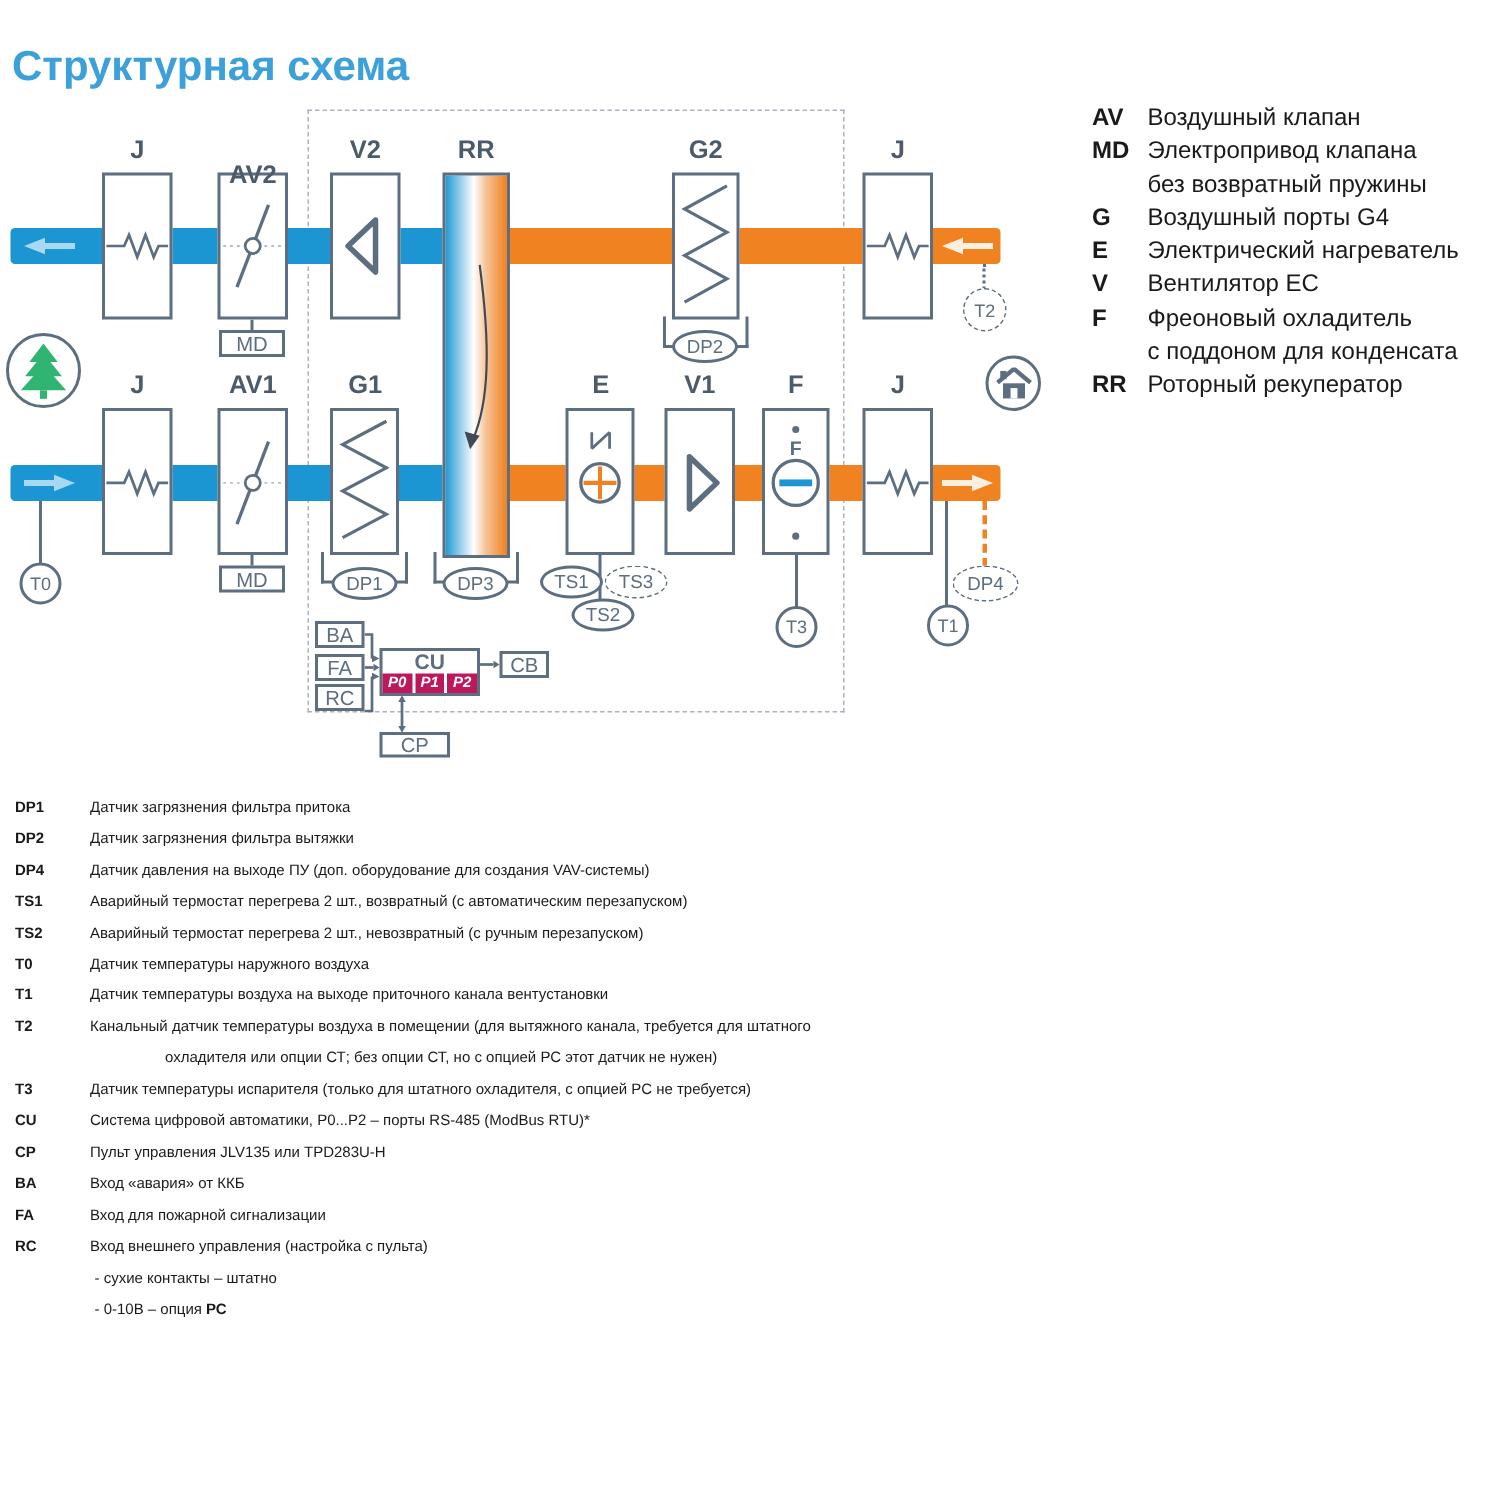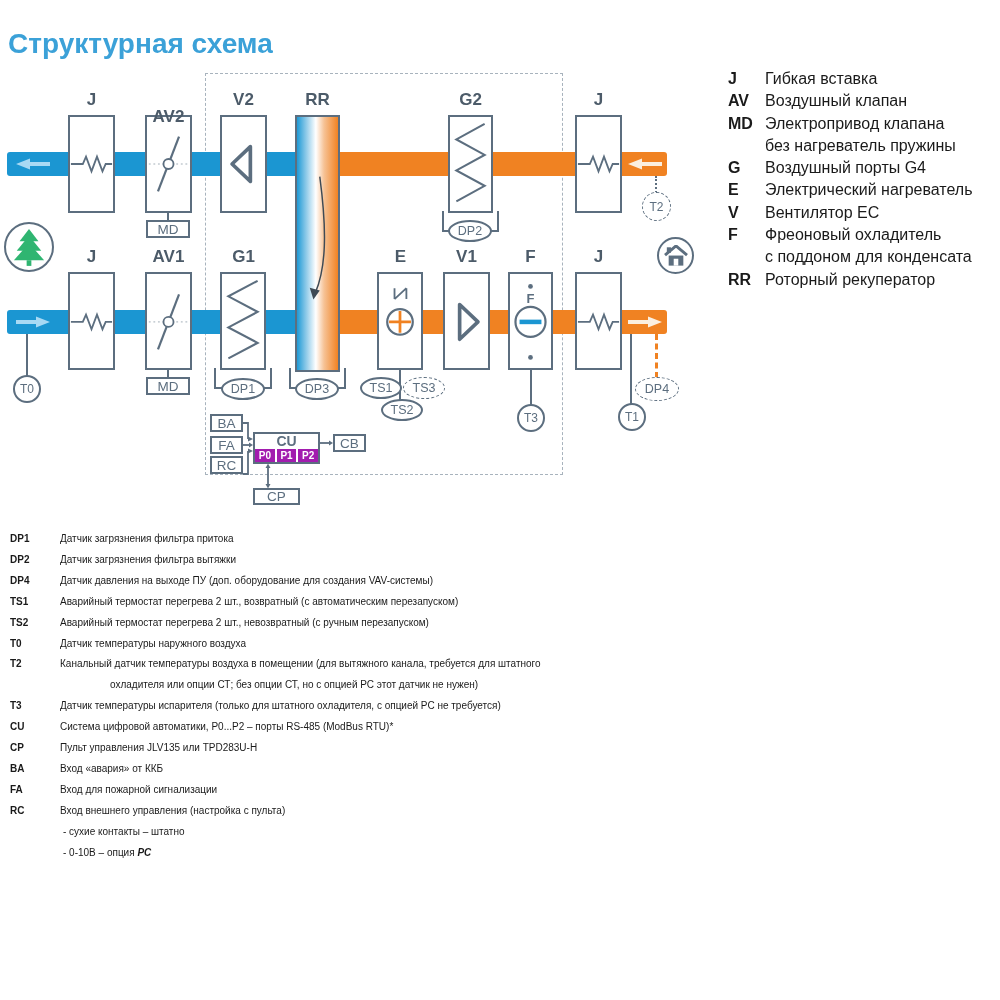--- a/index.html
+++ b/index.html
@@ -25,22 +25,22 @@
   .ell{position:absolute;background:#fff;border:2px solid #5C6E7F;border-radius:50%;
        display:flex;align-items:center;justify-content:center;font-size:12.5px;color:#5C6E7F;
        box-sizing:border-box;z-index:4;}
   .dashedb{border-style:dashed !important;border-width:1.6px !important;}
   .sbox{position:absolute;background:#fff;border:2px solid #5C6E7F;box-sizing:border-box;
         display:flex;align-items:center;justify-content:center;font-size:13.5px;color:#5C6E7F;z-index:4;}
   .cu-box{position:absolute;left:253px;top:432px;width:67px;height:32px;background:#fff;
           border:2px solid #5C6E7F;box-sizing:border-box;z-index:4;}
   .cu-title{font-size:14px;font-weight:bold;color:#5C6E7F;text-align:center;line-height:15px;}
   .ports{display:flex;gap:2px;justify-content:center;}
-  .port{width:20px;height:13px;background:#a21caf;color:#fff;font-size:10px;font-weight:bold;
-        display:flex;align-items:center;justify-content:center;}
+  .port{width:20px;height:13px;background:#be185d;color:#fff;font-size:10px;font-weight:bold;
+        display:flex;align-items:center;justify-content:center;font-style:italic;}
   .icon-circle{position:absolute;background:#fff;border:2.5px solid #5C6E7F;border-radius:50%;
                display:flex;align-items:center;justify-content:center;box-sizing:border-box;z-index:4;}
   .sym{position:absolute;inset:0;width:100%;height:100%;}
   
   .lg-right{position:absolute;left:728px;top:68px;width:268px;font-size:16px;line-height:22.3px;}
   .lg-right .row b{display:inline-block;width:37px;}
   .lg-right .cont{padding-left:37px;}
   .lg-bottom{position:absolute;left:10px;top:529px;width:986px;font-size:10px;line-height:20.9px;}
   .lg-bottom .row b{display:inline-block;width:50px;vertical-align:top;}
   .lg-bottom .row span{display:inline-block;width:930px;vertical-align:top;}
@@ -245,44 +245,44 @@
       <polygon points="8,26.5 8,31.5 13,29"></polygon>
       <polygon points="9,32.5 9,37.5 13,35"></polygon>
       <polygon points="8,38.5 8,43.5 13,41"></polygon>
       <polygon points="89,30.5 89,35.5 93,33"></polygon>
       <polygon points="25.5,58 30.5,58 28,53.5"></polygon>
       <polygon points="25.5,74 30.5,74 28,78.5"></polygon>
     </g>
   </svg>
 
   <div class="lg-right">
-    <div class="row"><b>J</b><span>Гибкая вставка</span></div>
     <div class="row"><b>AV</b><span>Воздушный клапан</span></div>
     <div class="row"><b>MD</b><span>Электропривод клапана</span></div>
-    <div class="cont">без нагреватель пружины</div>
+    <div class="cont">без возвратный пружины</div>
     <div class="row"><b>G</b><span>Воздушный порты G4</span></div>
     <div class="row"><b>E</b><span>Электрический нагреватель</span></div>
     <div class="row"><b>V</b><span>Вентилятор EC</span></div>
     <div class="row"><b>F</b><span>Фреоновый охладитель</span></div>
     <div class="cont">с поддоном для конденсата</div>
     <div class="row"><b>RR</b><span>Роторный рекуператор</span></div>
   </div>
 
   <div class="lg-bottom">
     <div class="row"><b>DP1</b><span>Датчик загрязнения фильтра притока</span></div>
     <div class="row"><b>DP2</b><span>Датчик загрязнения фильтра вытяжки</span></div>
     <div class="row"><b>DP4</b><span>Датчик давления на выходе ПУ (доп. оборудование для создания VAV-системы)</span></div>
     <div class="row"><b>TS1</b><span>Аварийный термостат перегрева 2 шт., возвратный (с автоматическим перезапуском)</span></div>
     <div class="row"><b>TS2</b><span>Аварийный термостат перегрева 2 шт., невозвратный (с ручным перезапуском)</span></div>
     <div class="row"><b>T0</b><span>Датчик температуры наружного воздуха</span></div>
+    <div class="row"><b>T1</b><span>Датчик температуры воздуха на выходе приточного канала вентустановки</span></div>
     <div class="row"><b>T2</b><span>Канальный датчик температуры воздуха в помещении (для вытяжного канала, требуется для штатного</span></div>
     <div class="cont2">охладителя или опции СТ; без опции СТ, но с опцией РС этот датчик не нужен)</div>
     <div class="row"><b>T3</b><span>Датчик температуры испарителя (только для штатного охладителя, с опцией РС не требуется)</span></div>
     <div class="row"><b>CU</b><span>Система цифровой автоматики, P0...P2 – порты RS-485 (ModBus RTU)*</span></div>
     <div class="row"><b>CP</b><span>Пульт управления JLV135 или TPD283U-H</span></div>
     <div class="row"><b>BA</b><span>Вход «авария» от ККБ</span></div>
     <div class="row"><b>FA</b><span>Вход для пожарной сигнализации</span></div>
     <div class="row"><b>RC</b><span>Вход внешнего управления (настройка с пульта)</span></div>
     <div class="sub">- сухие контакты – штатно</div>
-    <div class="sub"><span>- 0-10В – опция </span><b style="width:auto;font-style:italic;">РС</b></div>
+    <div class="sub"><span>- 0-10В – опция </span><b style="width:auto;">РС</b></div>
   </div>
 
 </div>
 
 </body></html>

